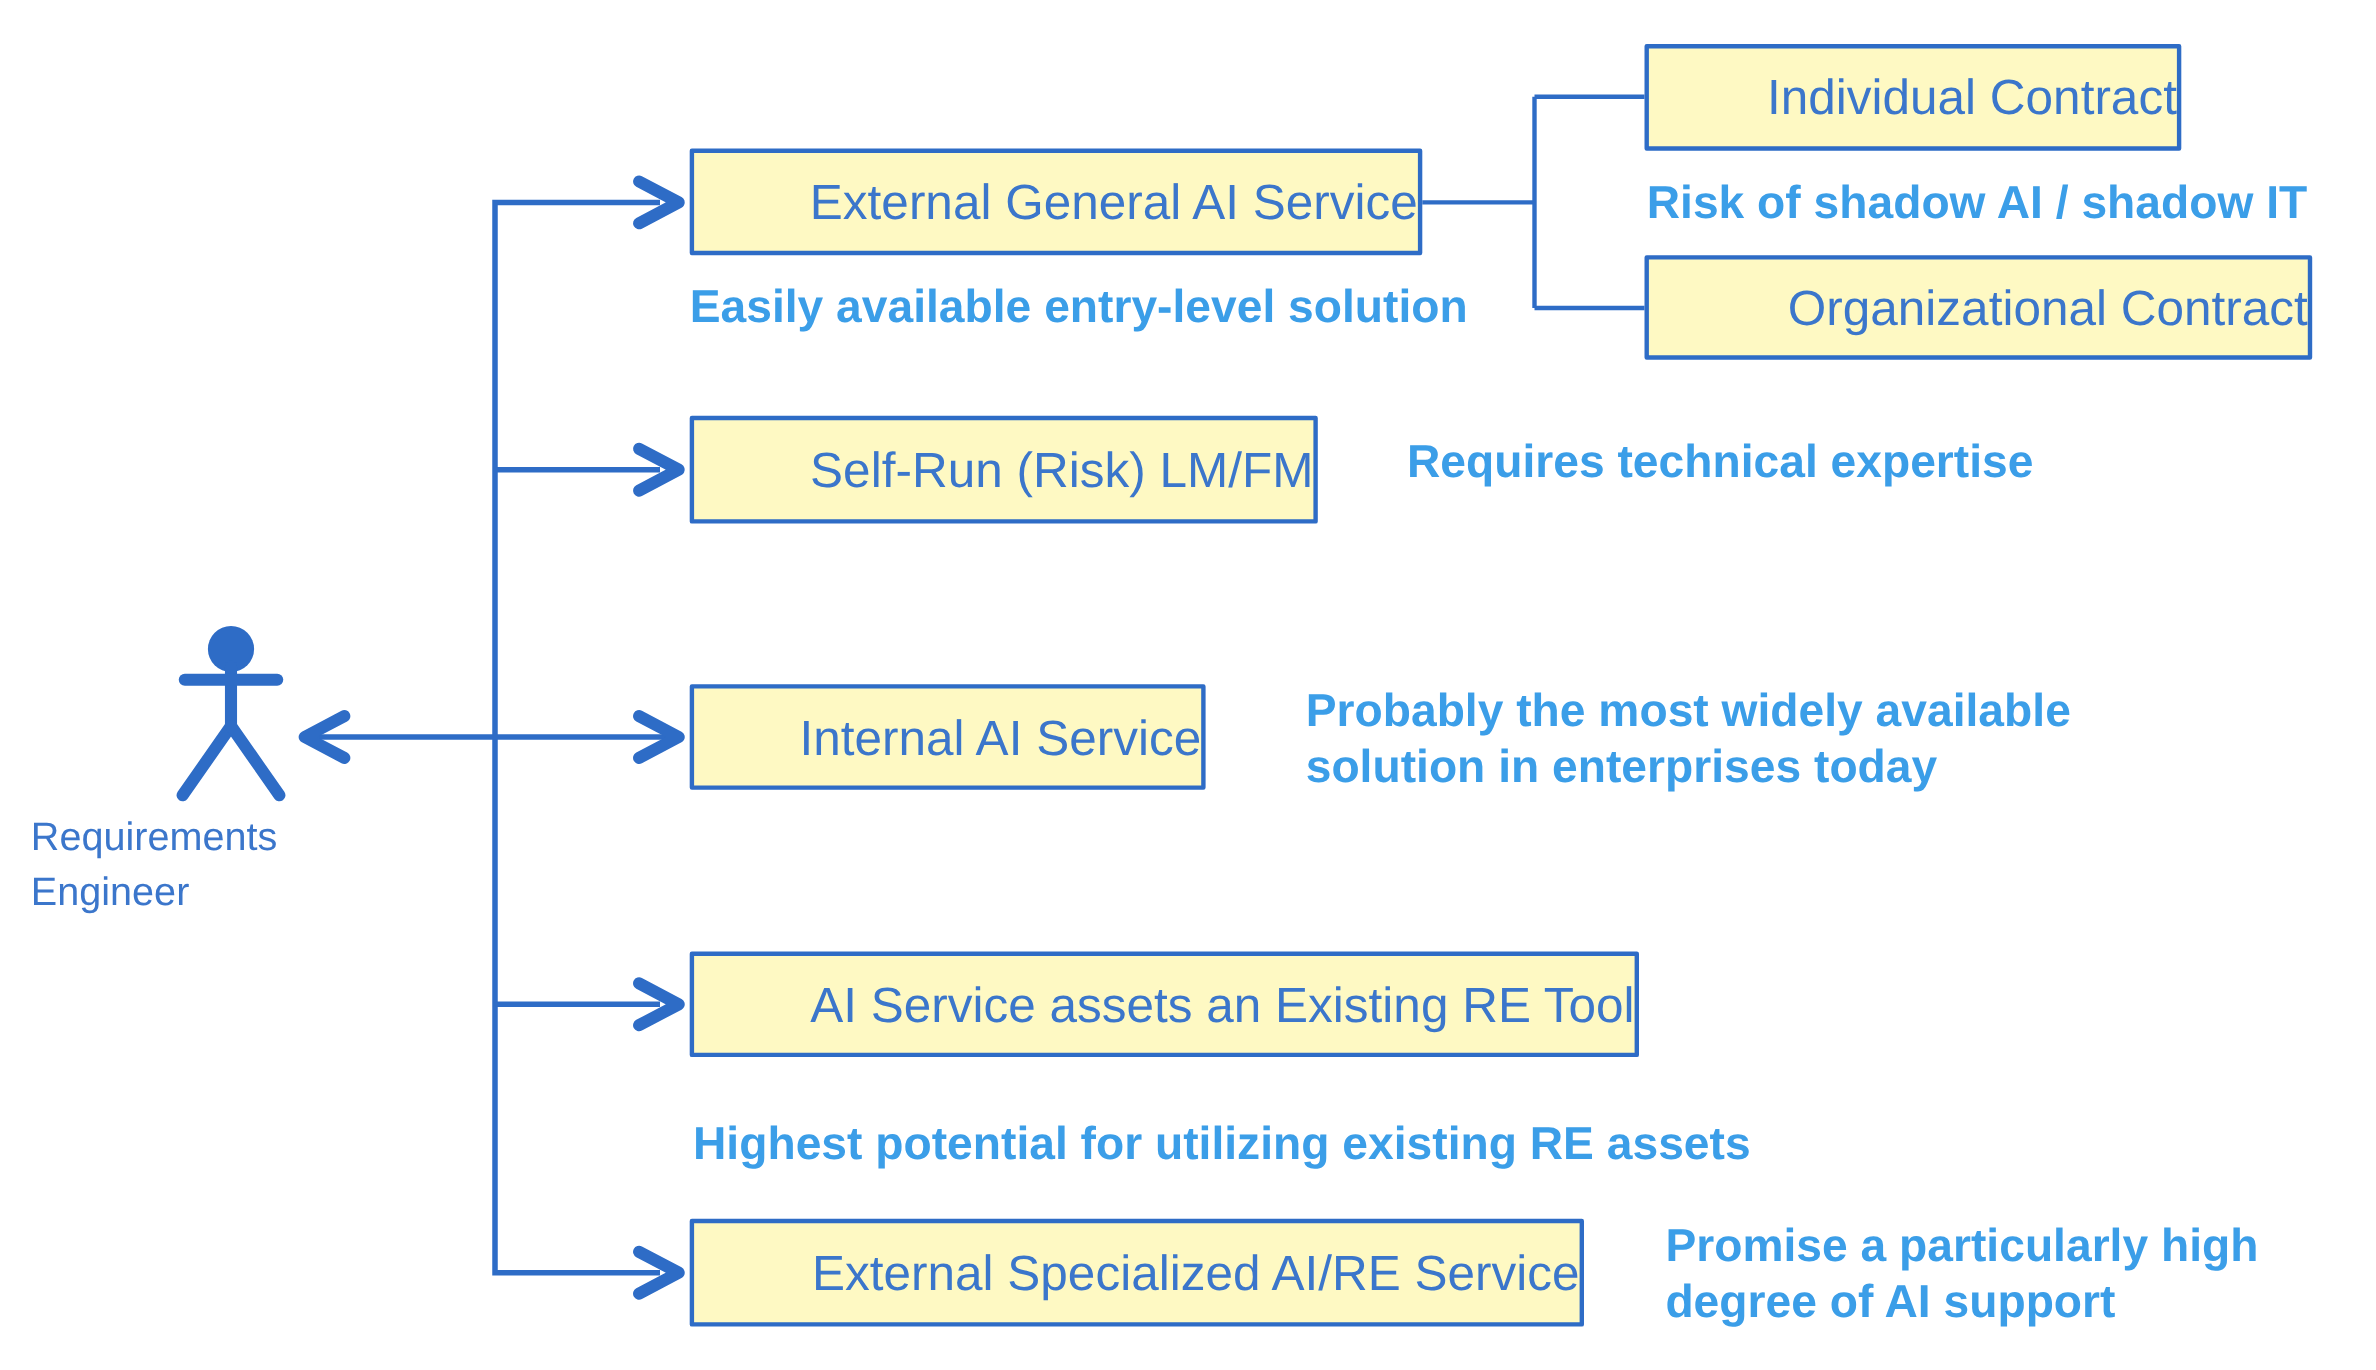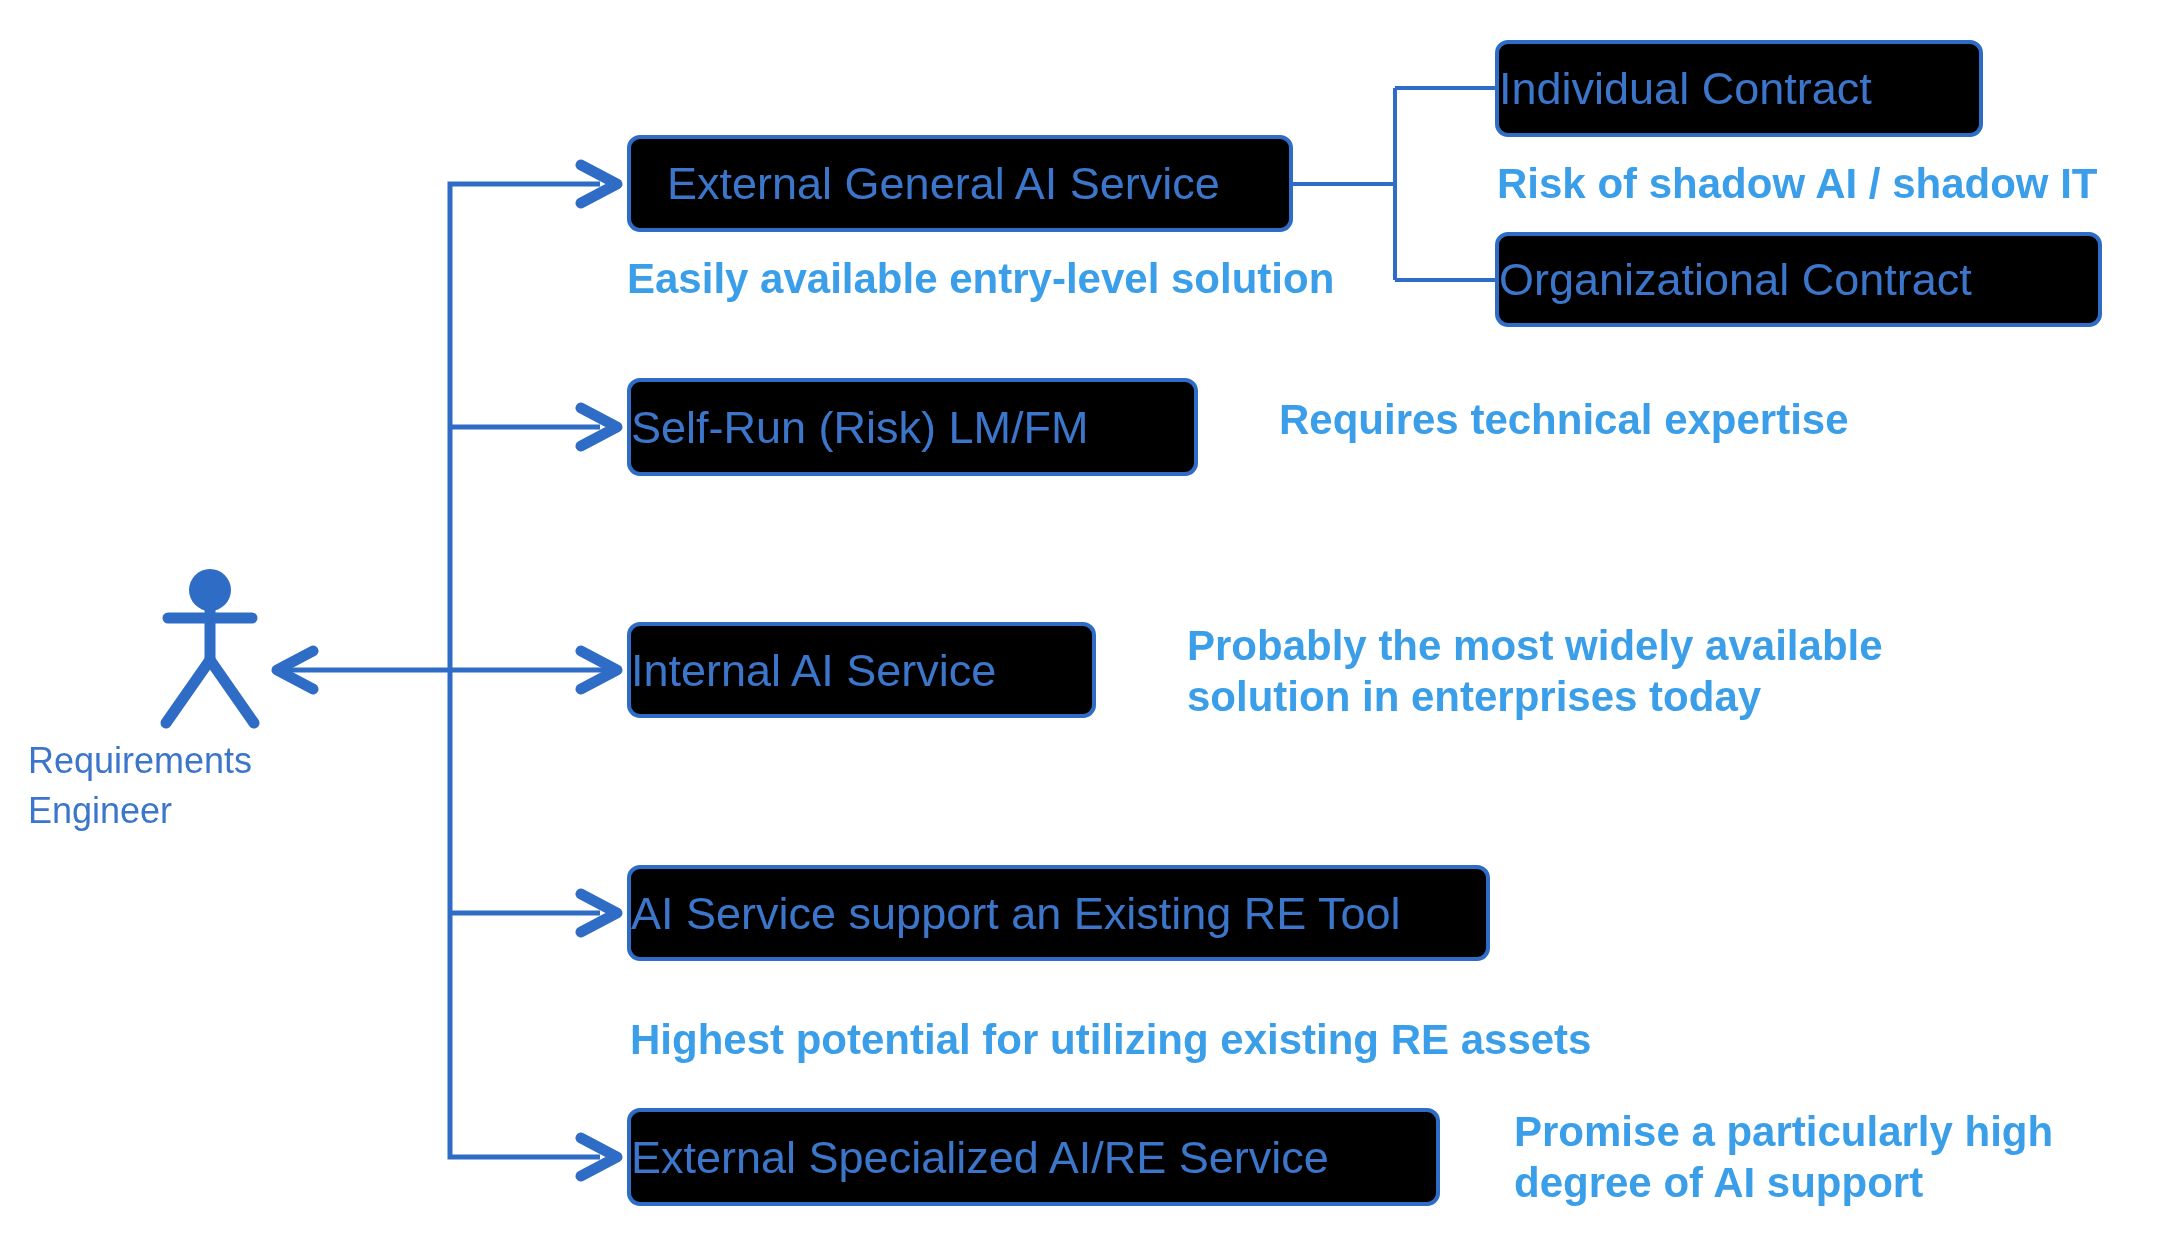--- a/index.html
+++ b/index.html
@@ -16,26 +16,26 @@
     background:var(--bg);
     overflow:hidden;
     font-family:"Liberation Sans","DejaVu Sans",sans-serif;
   }
   svg.wires{position:absolute;left:0;top:0;width:2160px;height:1245px;}
   .stroke{stroke:var(--line);fill:none;}
   .fillblue{fill:var(--line);}
   .node{
     position:absolute;
     border:4px solid var(--line);
-    border-radius:13px;
-    display:flex;align-items:center;justify-content:flex-start;
+    border-radius:2px;
+    display:flex;align-items:center;justify-content:flex-end;
     color:var(--label);
     font-size:45px;
     line-height:1;
-    background:#000000;
+    background:#fef9c3;
     white-space:nowrap;
   }
   .note{
     position:absolute;
     color:var(--note);
     font-weight:bold;
     font-size:42px;
     line-height:1.22;
     white-space:pre-line;
   }
@@ -103,21 +103,21 @@
   <div class="node" style="left:627px;top:135px;width:666px;height:97px;padding-left:36px;">
     <span>External General AI Service</span>
   </div>
   <div class="node" style="left:627px;top:378px;width:571px;height:98px;">
     <span>Self-Run (Risk) LM/FM</span>
   </div>
   <div class="node" style="left:627px;top:622px;width:469px;height:96px;">
     <span>Internal AI Service</span>
   </div>
   <div class="node" style="left:627px;top:865px;width:863px;height:96px;">
-    <span>AI Service support an Existing RE Tool</span>
+    <span>AI Service assets an Existing RE Tool</span>
   </div>
   <div class="node" style="left:627px;top:1108px;width:813px;height:98px;">
     <span>External Specialized AI/RE Service</span>
   </div>
 
   <div class="node" style="left:1495px;top:40px;width:488px;height:97px;">
     <span>Individual Contract</span>
   </div>
   <div class="node" style="left:1495px;top:232px;width:607px;height:95px;">
     <span>Organizational Contract</span>

